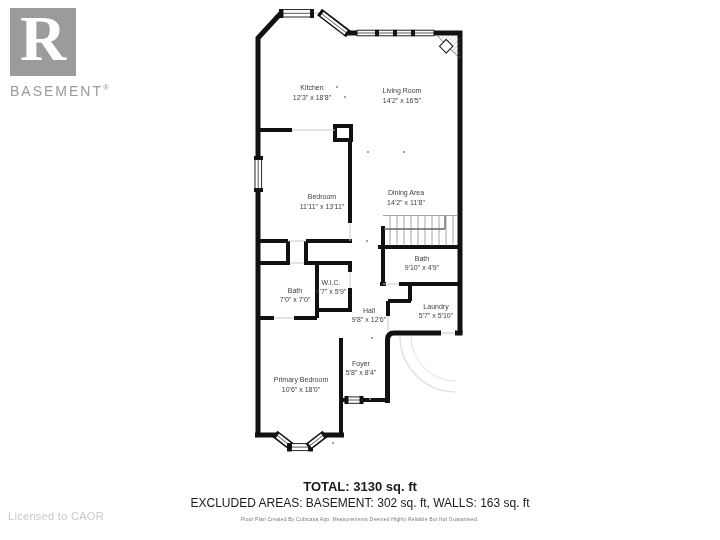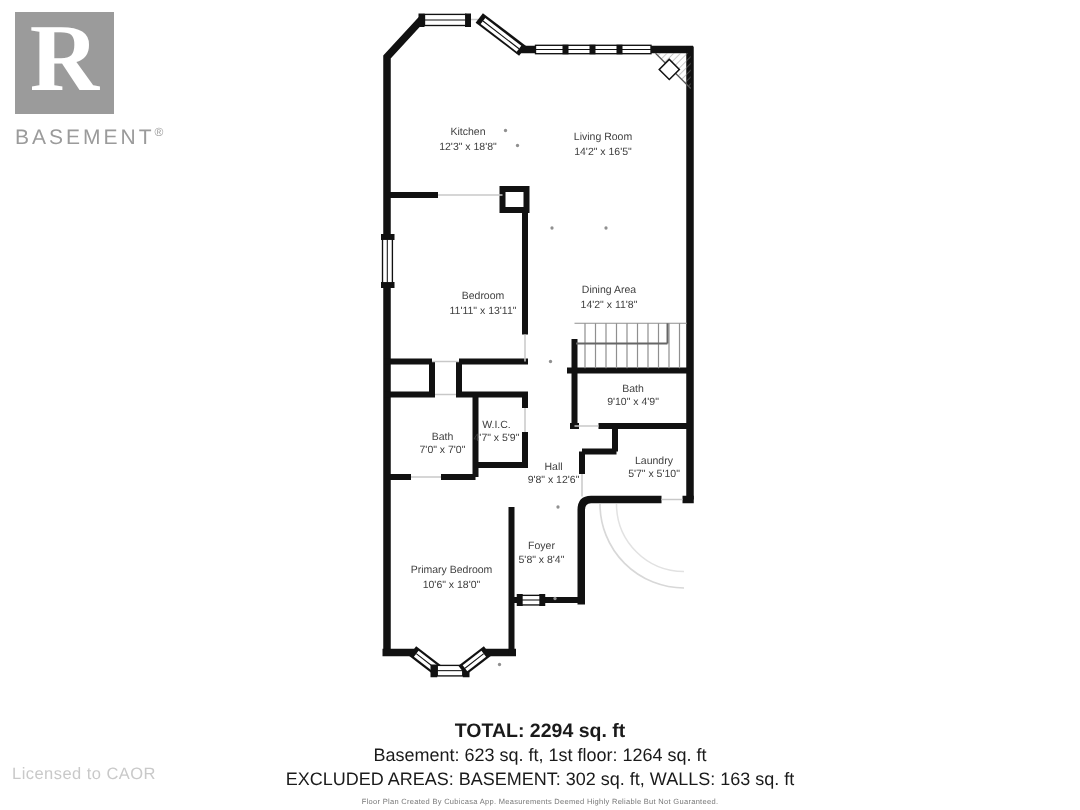--- a/index.html
+++ b/index.html
@@ -178,19 +178,18 @@
 
     <text x="361" y="366">Foyer</text>
     <text x="361" y="375">5'8" x 8'4"</text>
 
     <text x="301" y="382">Primary Bedroom</text>
     <text x="301" y="392">10'6" x 18'0"</text>
   </g>
 </svg>
 
 <div class="summary">
-  <div class="total">TOTAL: 2294 sq. ft</div>
-  <div class="line">Basement: 623 sq. ft, 1st floor: 1264 sq. ft</div>
+  <div class="total">TOTAL: 3130 sq. ft</div>
   <div class="line">EXCLUDED AREAS: BASEMENT: 302 sq. ft, WALLS: 163 sq. ft</div>
   <div class="disclaimer">Floor Plan Created By Cubicasa App. Measurements Deemed Highly Reliable But Not Guaranteed.</div>
 </div>
 
 <div class="license">Licensed to CAOR</div>
 
 </body></html>

